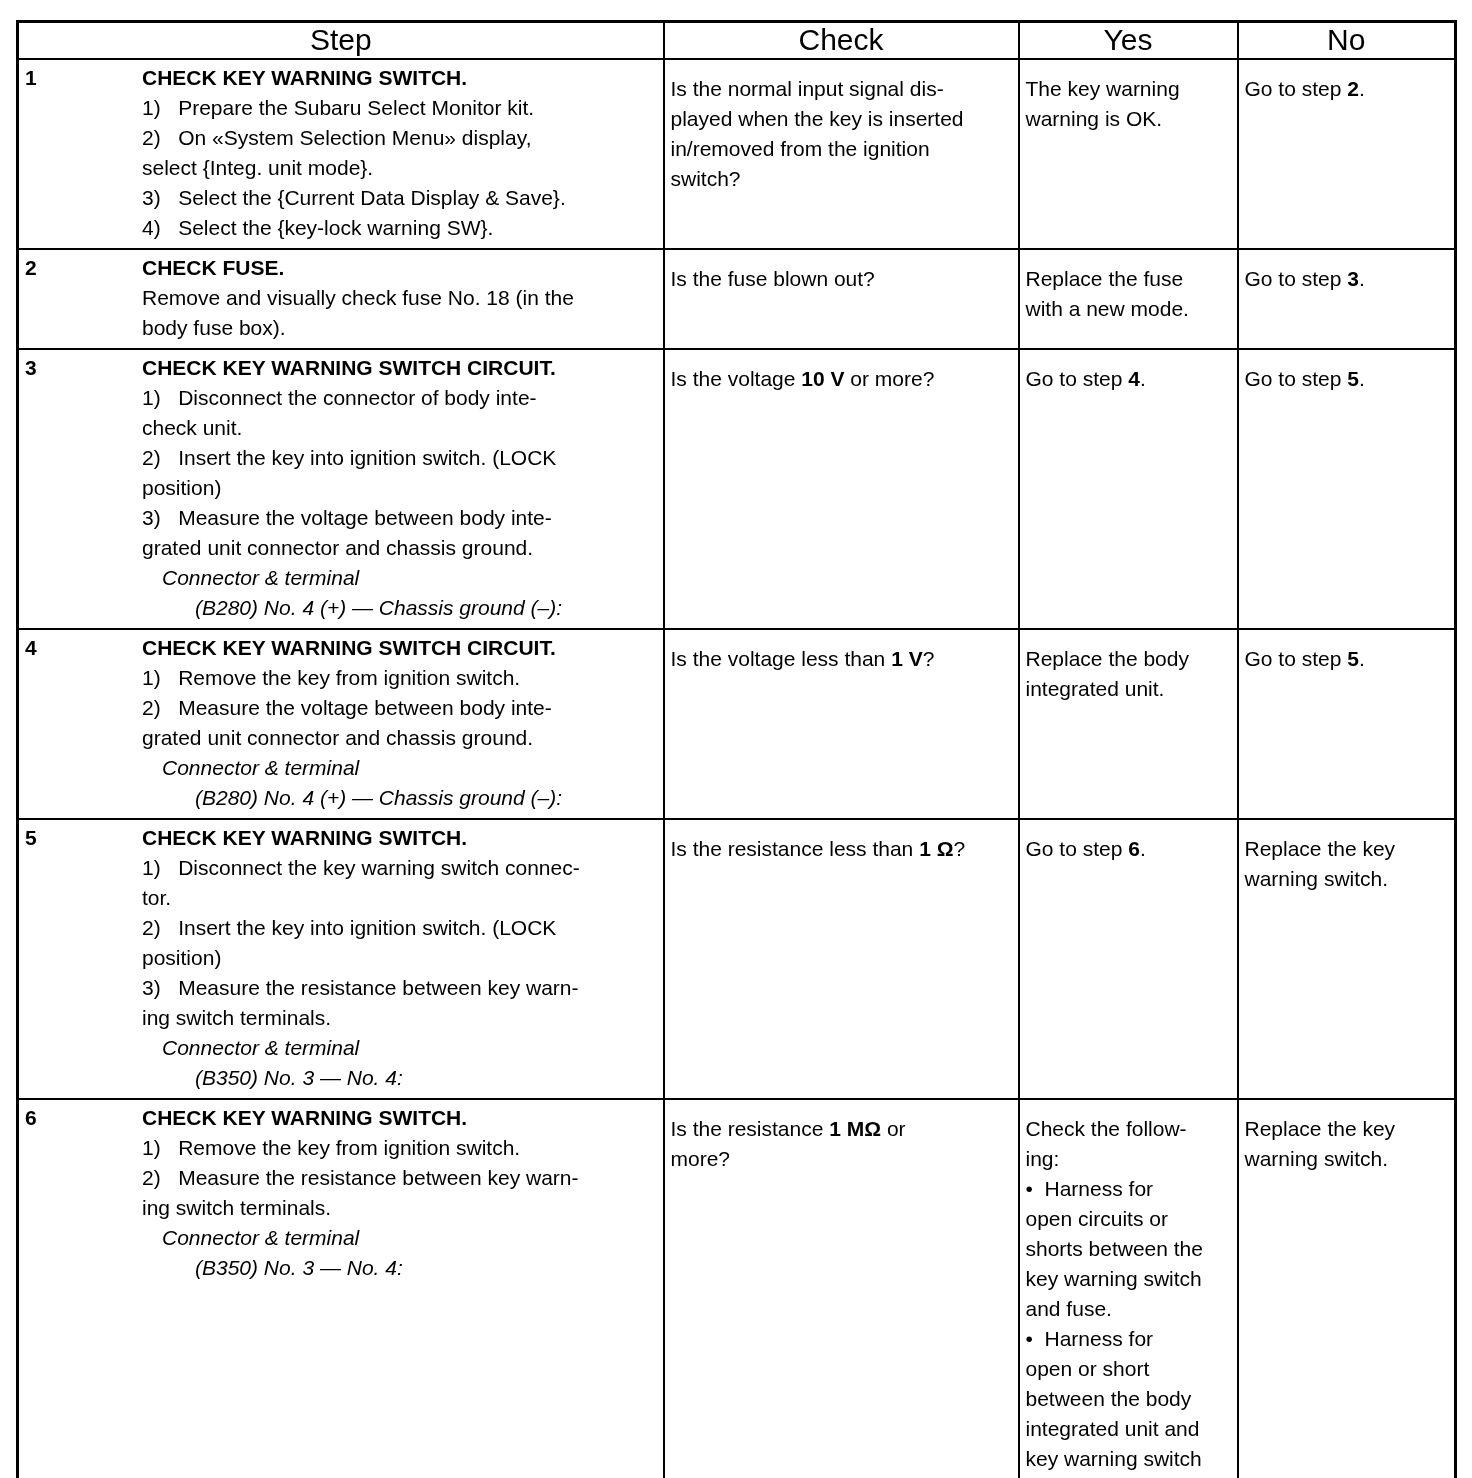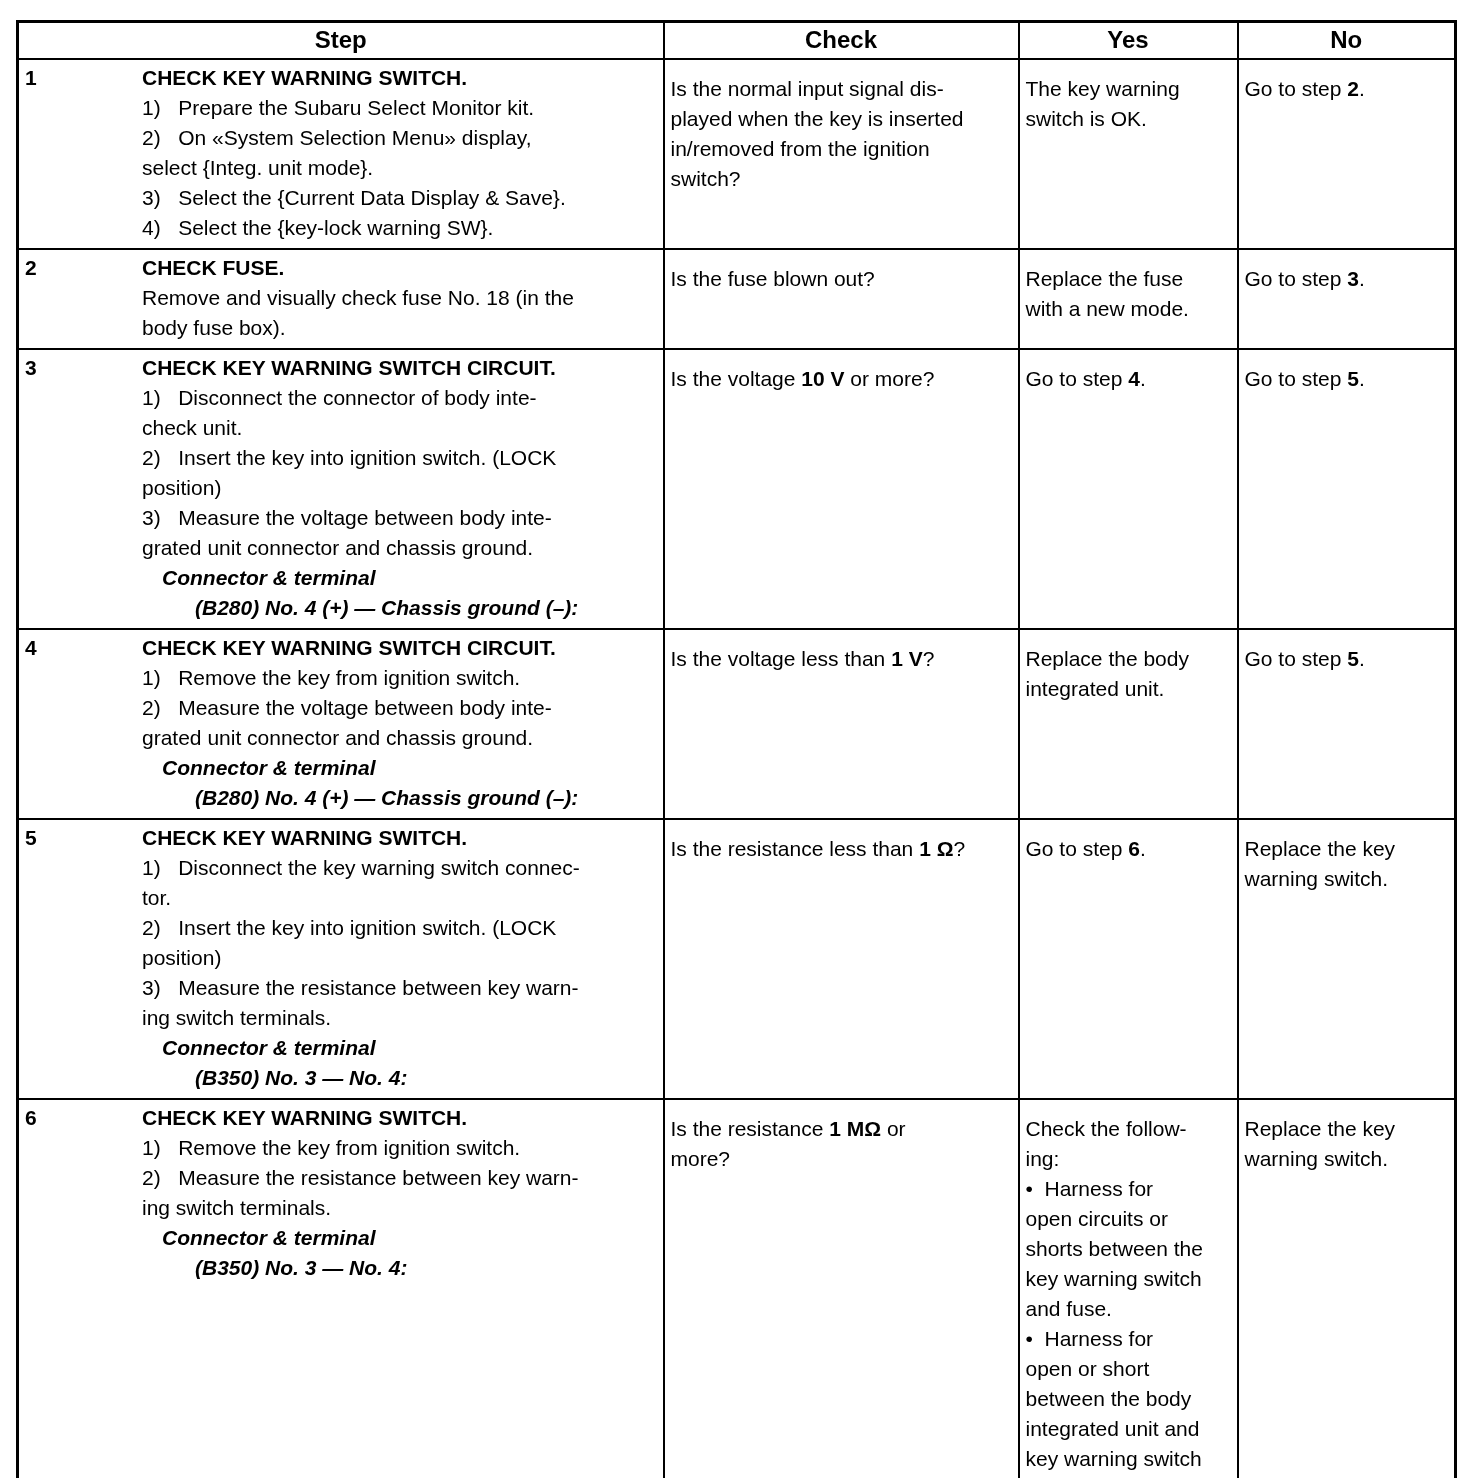--- a/index.html
+++ b/index.html
@@ -23,39 +23,39 @@
   }
   table.diag th,
   table.diag td {
     border: 2px solid #000;
     vertical-align: top;
     font-size: 21px;
     line-height: 30px;
     padding: 0;
   }
   table.diag th {
-    font-weight: 700;
+    font-weight: 400;
     text-align: center;
-    font-size: 24px;
+    font-size: 30px;
     padding: 2px 4px 3px 4px;
   }
   .step-cell { position: relative; }
   .step-no {
     position: absolute;
     left: 6px;
     top: 3px;
     font-weight: 700;
   }
   .step-body { margin: 3px 6px 5px 123px; }
   .plain-cell { }
   .plain-cell .cell-inner { margin: 14px 4px 5px 6px; }
   .line { white-space: pre-wrap; }
   .line b { font-weight: 700; }
   .s-b  { font-weight: 700; }
-  .s-bi { font-weight: 700; font-style: italic; }
+  .s-bi { font-weight: 400; font-style: italic; }
   .i-1 { margin-left: 20px; }
   .i-2 { margin-left: 53px; }
 </style>
 </head>
 <body>
 
 <div class="page">
   <table class="diag">
     <colgroup>
       <col style="width:646px">
@@ -88,21 +88,21 @@
             <div class="cell-inner">
               <div class="line s-n i-0">Is the normal input signal dis-</div>
               <div class="line s-n i-0">played when the key is inserted</div>
               <div class="line s-n i-0">in/removed from the ignition</div>
               <div class="line s-n i-0">switch?</div>
             </div>
           </td>
           <td class="plain-cell">
             <div class="cell-inner">
               <div class="line s-n i-0">The key warning</div>
-              <div class="line s-n i-0">switch is OK.</div>
+              <div class="line s-n i-0">warning is OK.</div>
             </div>
           </td>
           <td class="plain-cell">
             <div class="cell-inner">
               <div class="line s-n i-0">Go to step <b>2</b>.</div>
             </div>
           </td>
         </tr>
         <tr>
           <td class="step-cell">

